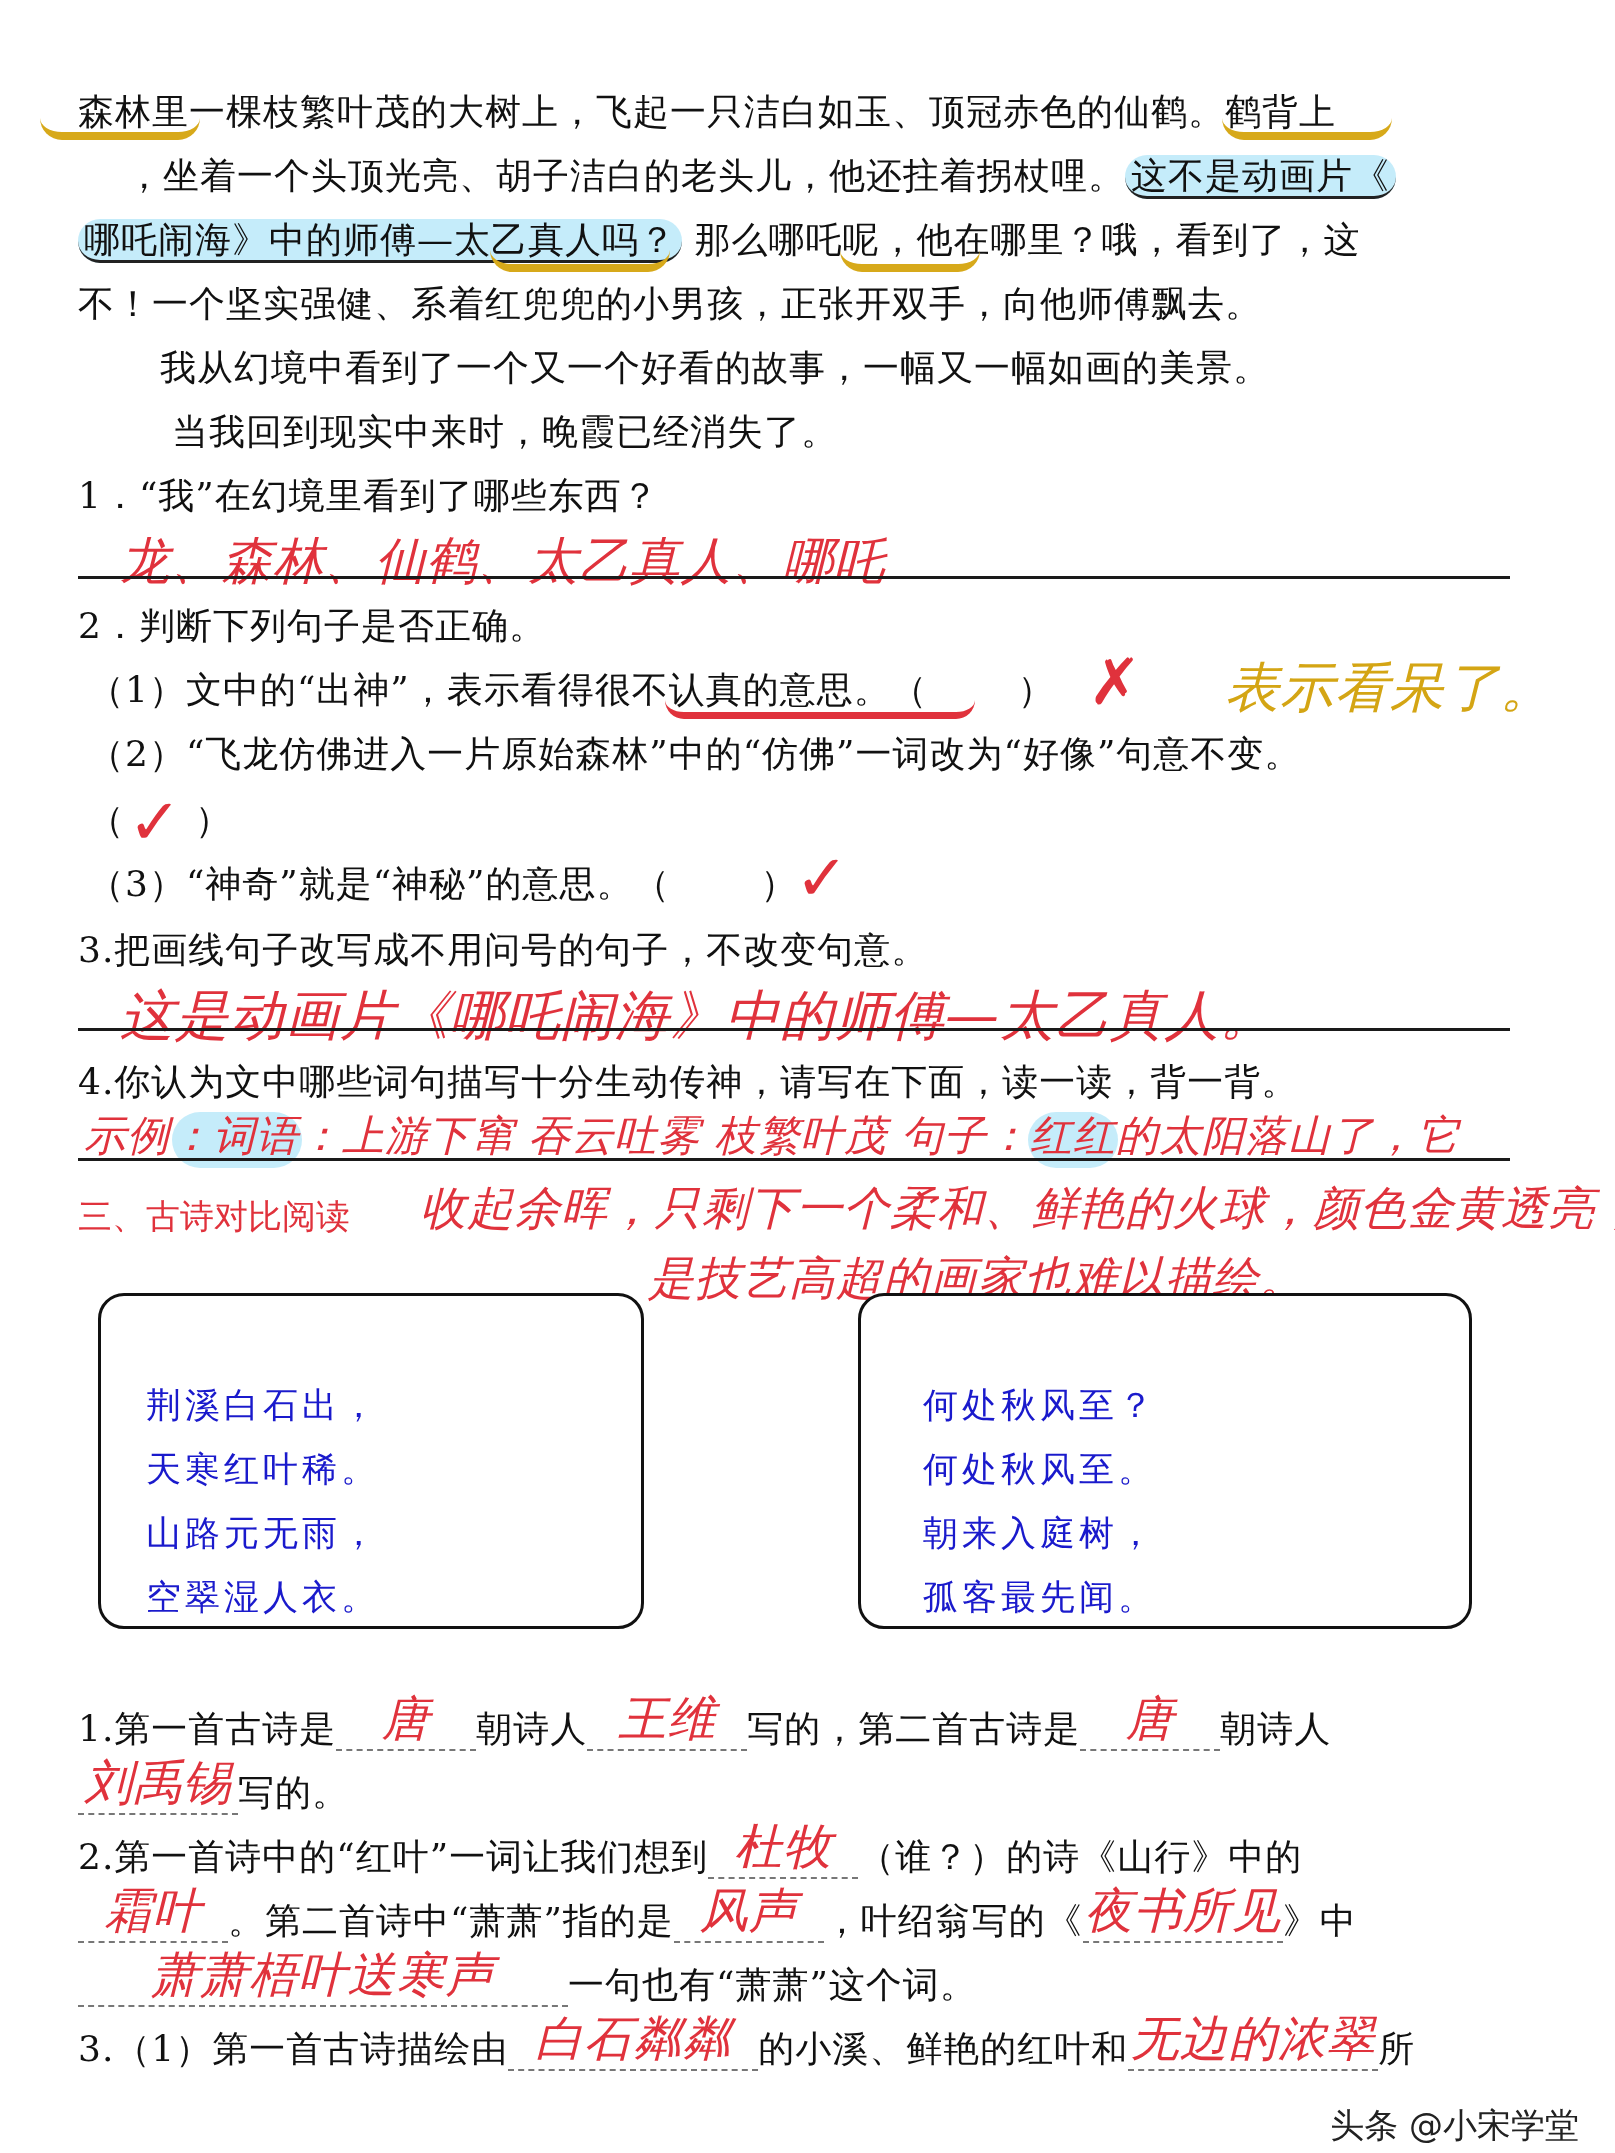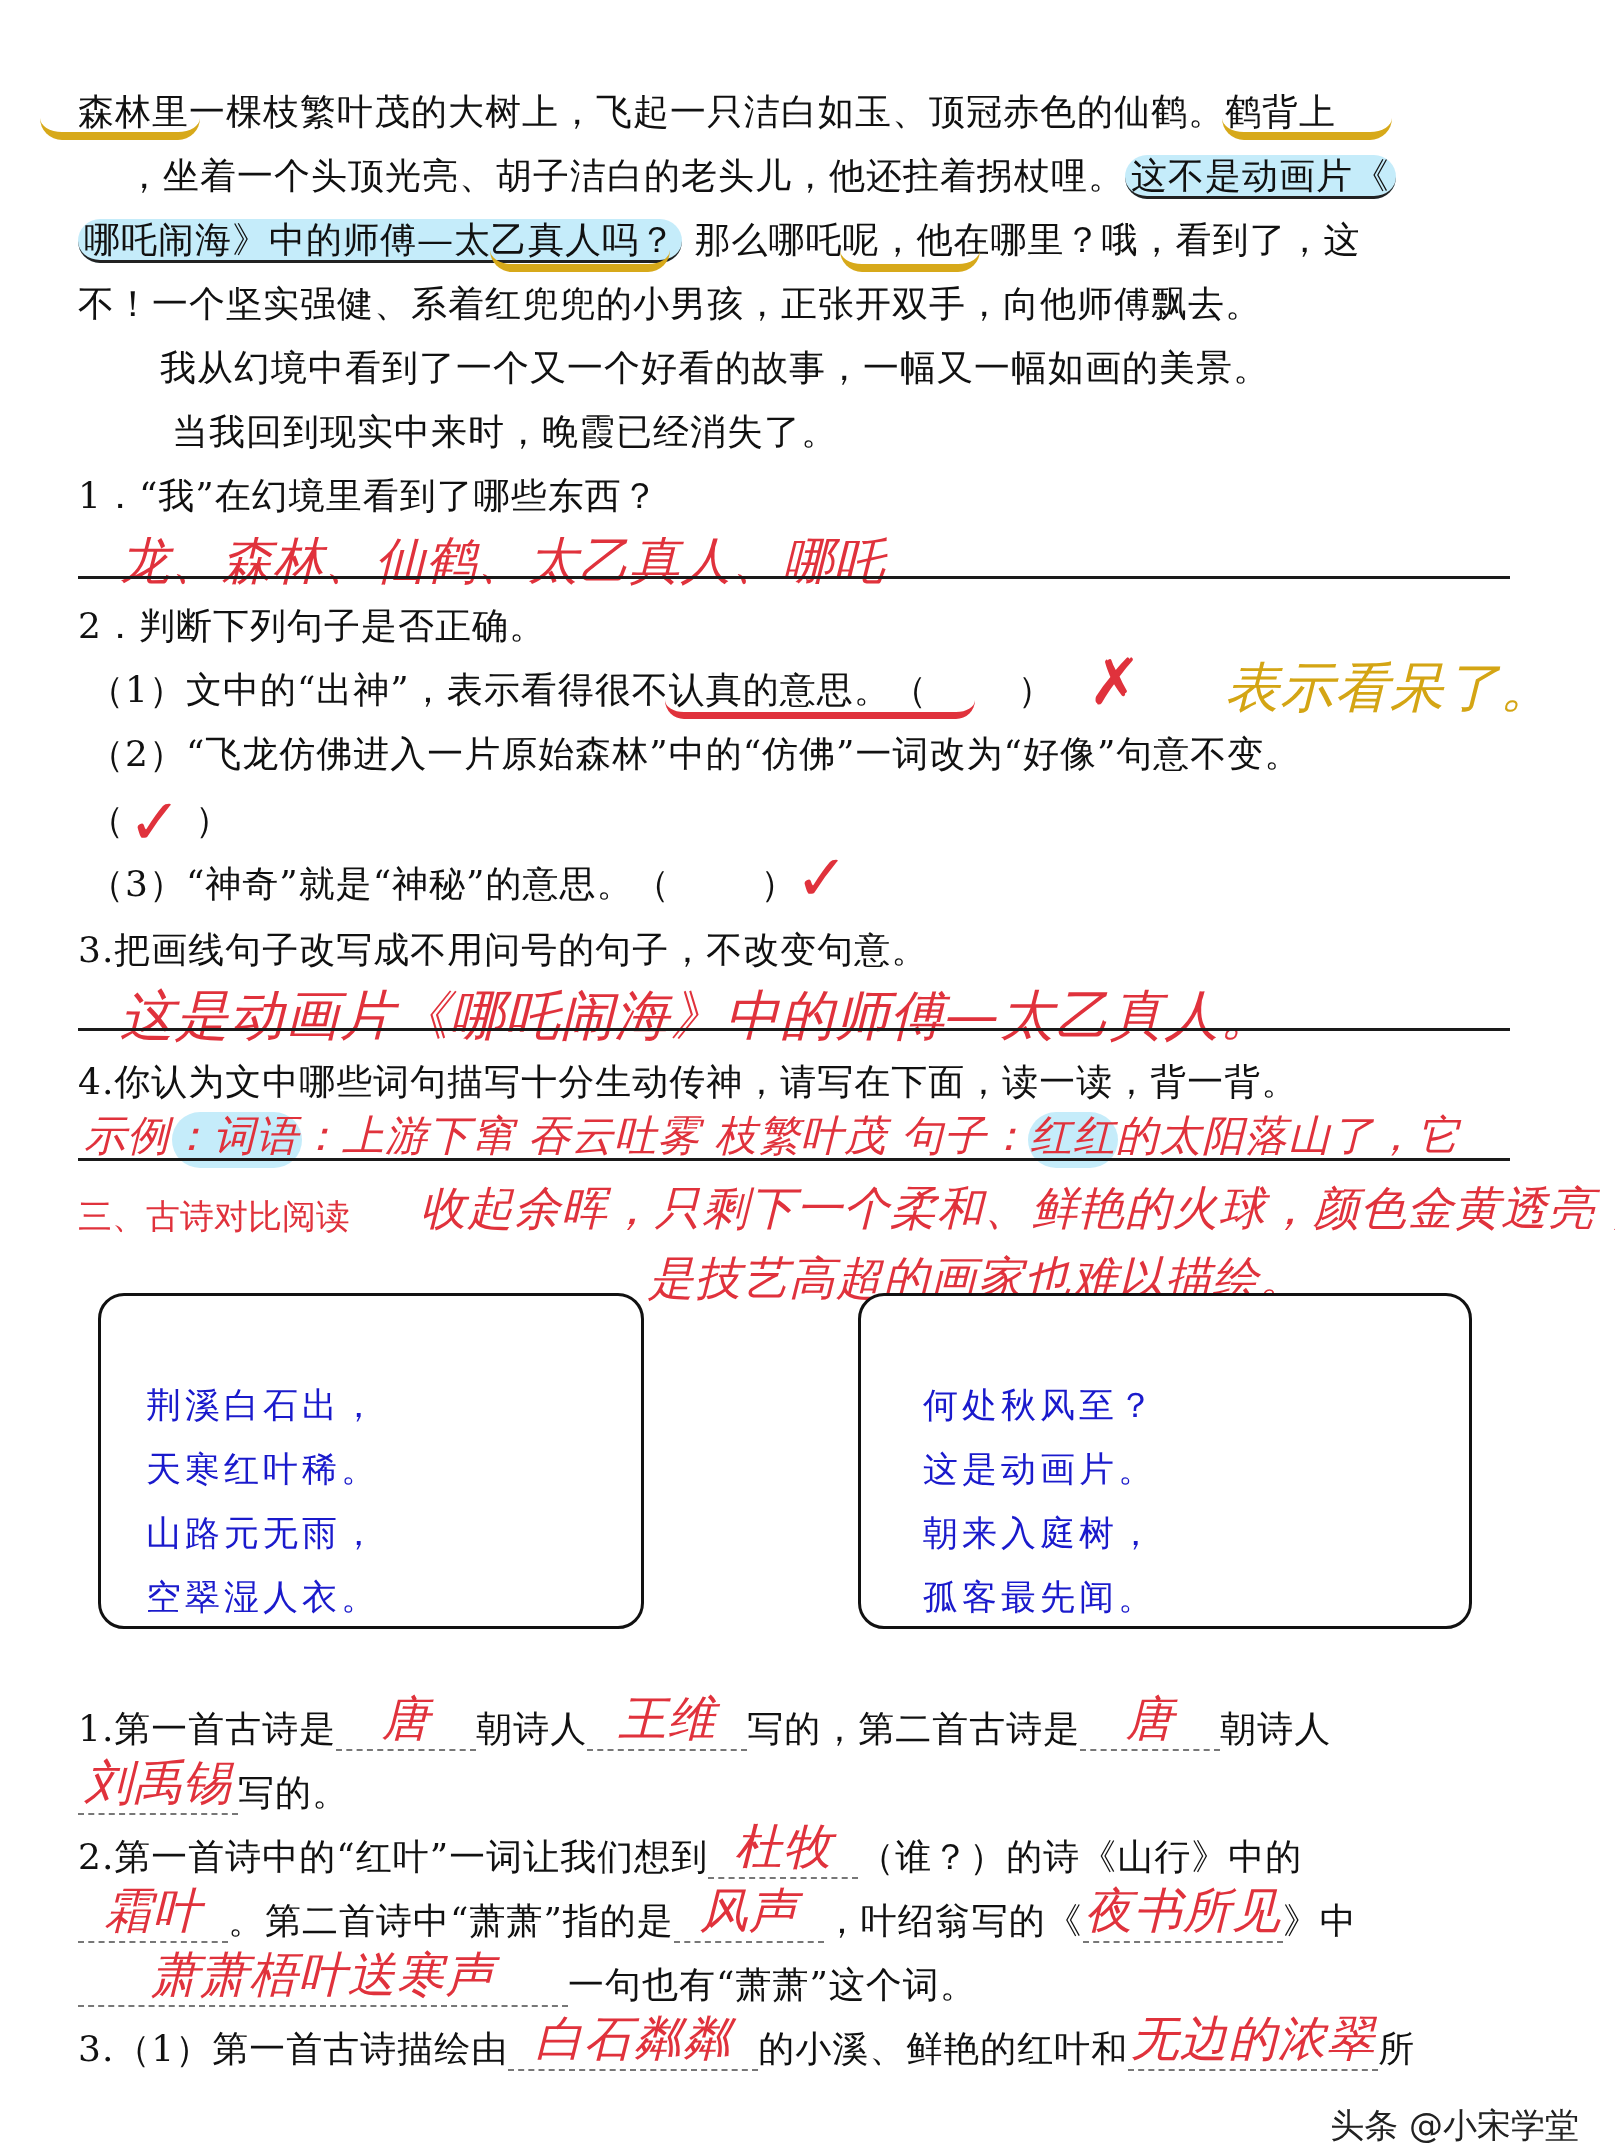--- a/index.html
+++ b/index.html
@@ -90,21 +90,21 @@
 
 <div class="poem-box" style="left:98px; top:1293px; width:540px; height:330px;">
   <div class="poem-line" style="left:45px; top:86px;">荆溪白石出，</div>
   <div class="poem-line" style="left:45px; top:150px;">天寒红叶稀。</div>
   <div class="poem-line" style="left:45px; top:214px;">山路元无雨，</div>
   <div class="poem-line" style="left:45px; top:278px;">空翠湿人衣。</div>
 </div>
 
 <div class="poem-box" style="left:858px; top:1293px; width:608px; height:330px;">
   <div class="poem-line" style="left:62px; top:86px;">何处秋风至？</div>
-  <div class="poem-line" style="left:62px; top:150px;">这是动画片。</div>
+  <div class="poem-line" style="left:62px; top:150px;">何处秋风至。</div>
   <div class="poem-line" style="left:62px; top:214px;">朝来入庭树，</div>
   <div class="poem-line" style="left:62px; top:278px;">孤客最先闻。</div>
 </div>
 
 <div class="line" style="top:1704px;">
   <span>1.第一首古诗是</span><span class="blank" style="min-width:140px;"><span class="hand">唐</span></span><span>朝诗人</span><span class="blank" style="min-width:160px;"><span class="hand">王维</span></span><span>写的，第二首古诗是</span><span class="blank" style="min-width:140px;"><span class="hand">唐</span></span><span>朝诗人</span>
 </div>
 <div class="line" style="top:1768px;">
   <span class="blank" style="min-width:160px;"><span class="hand">刘禹锡</span></span><span>写的。</span>
 </div>

